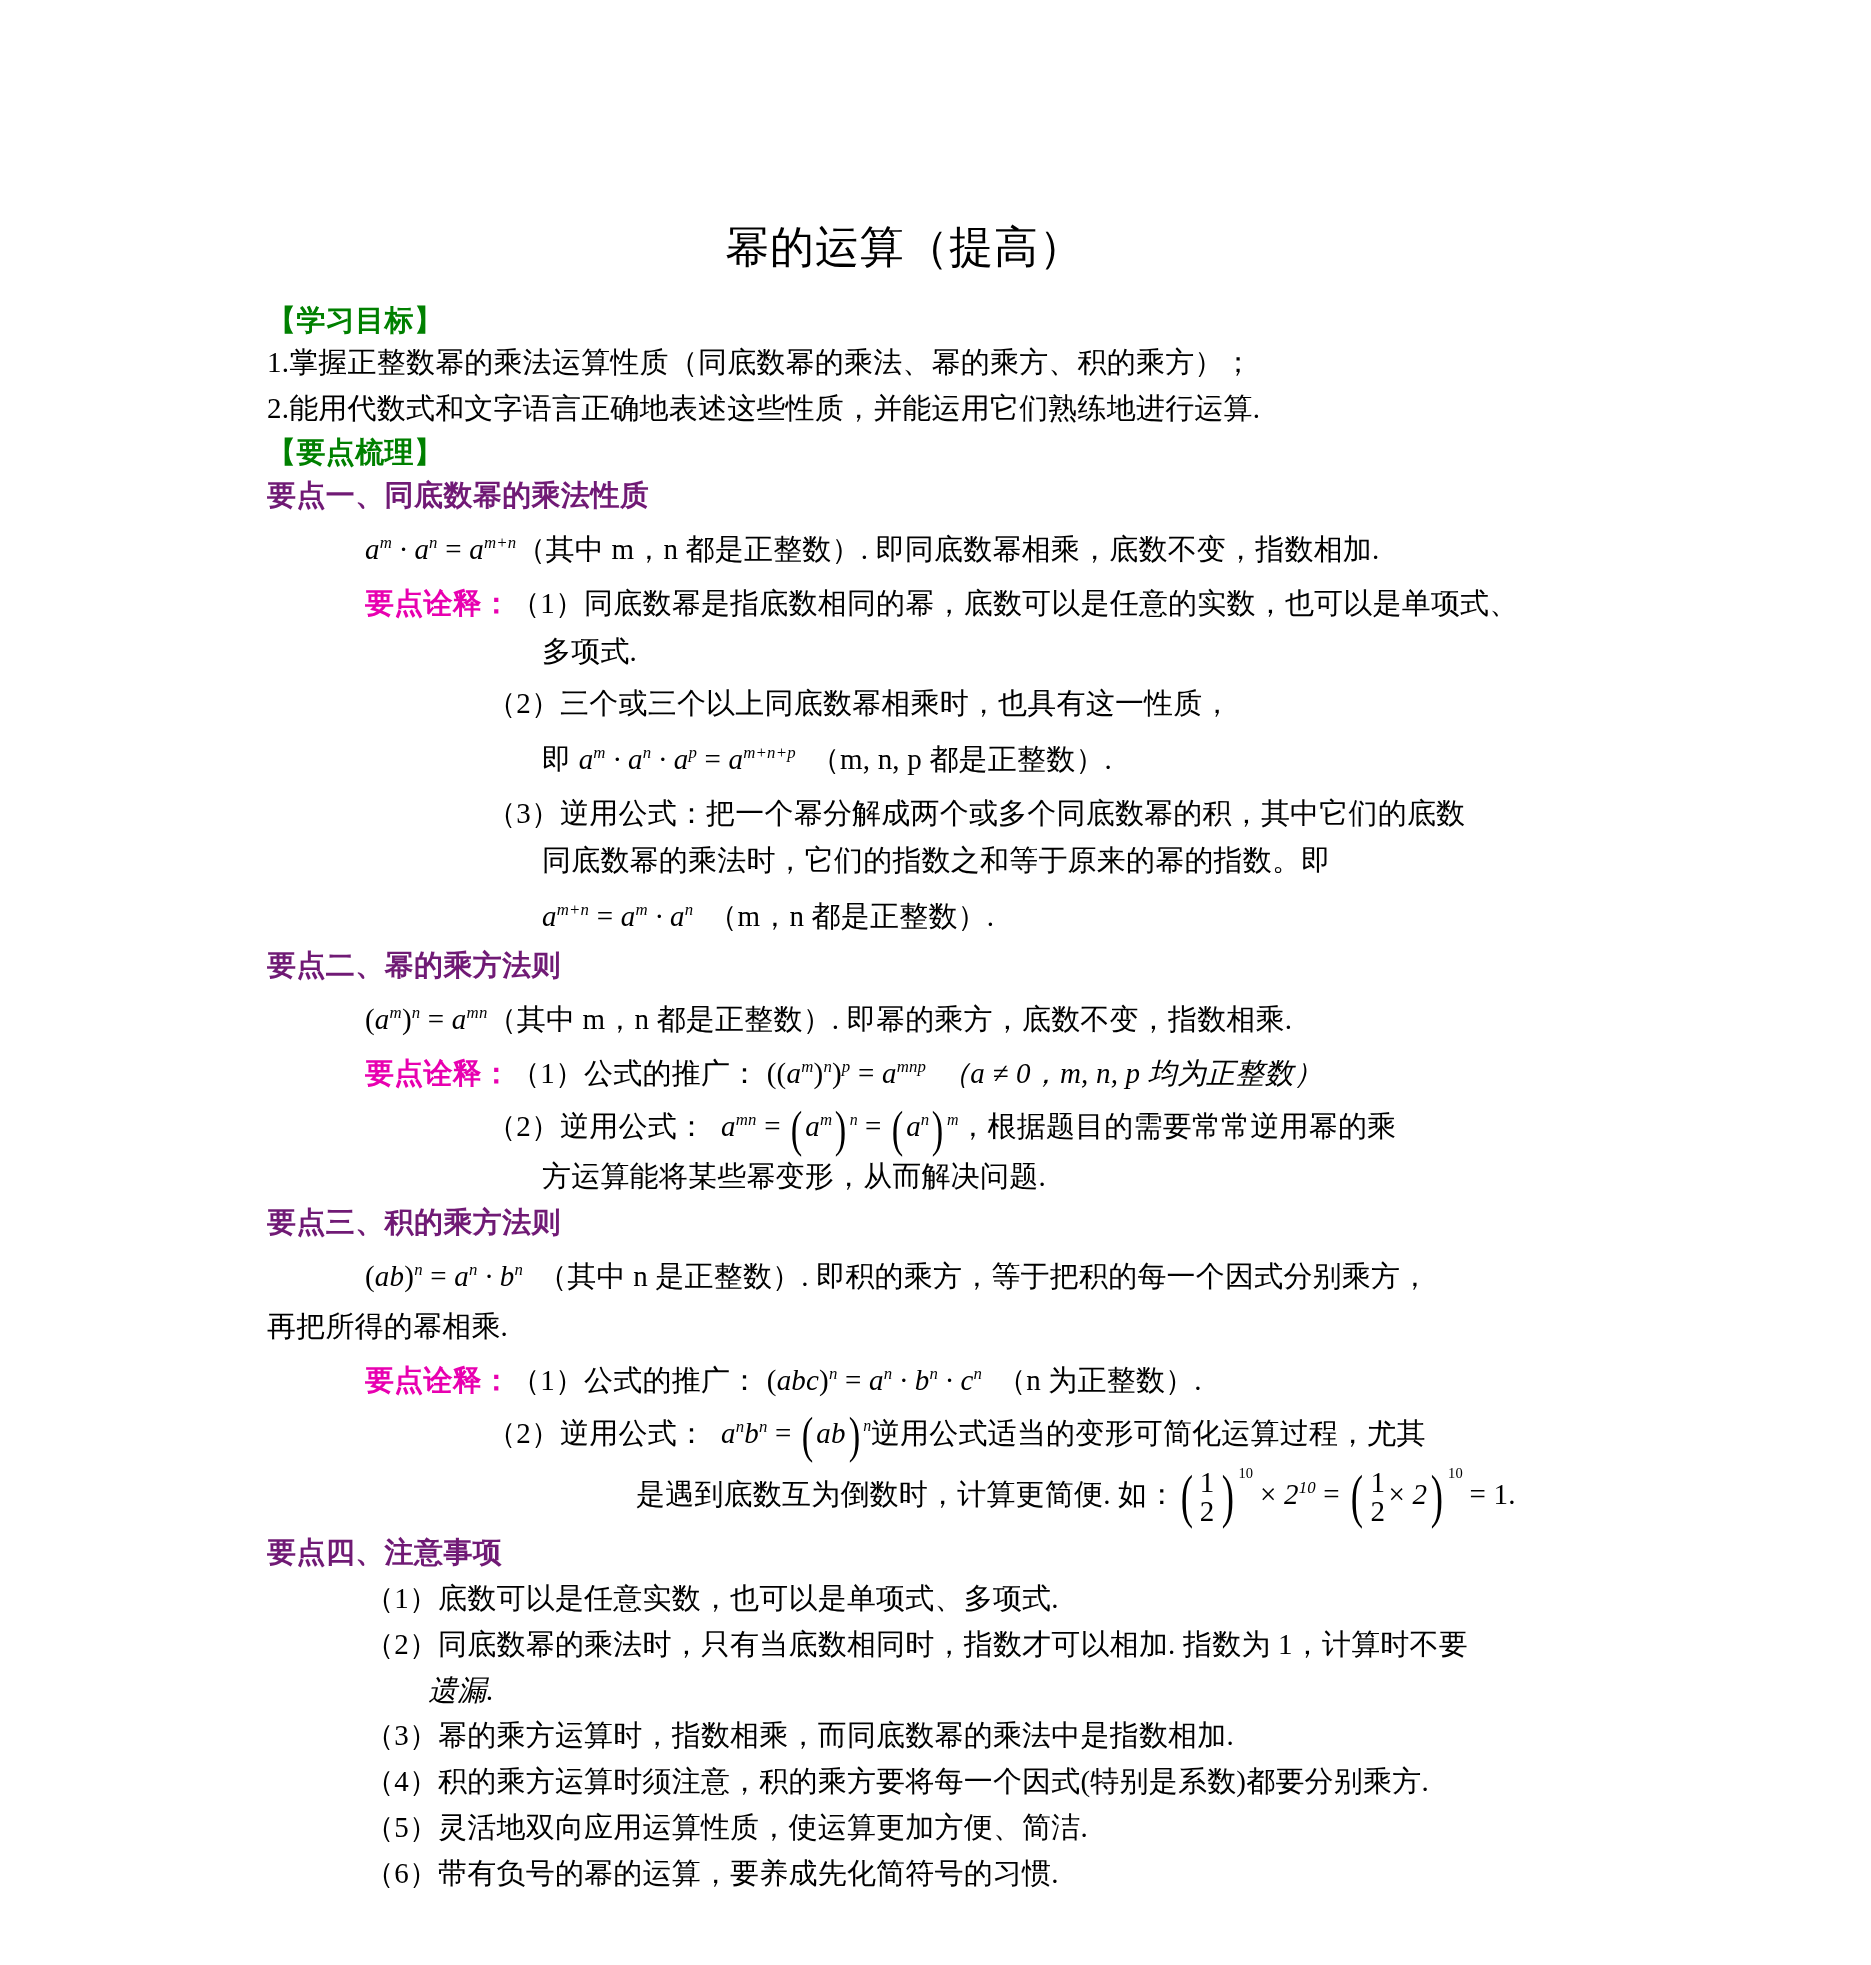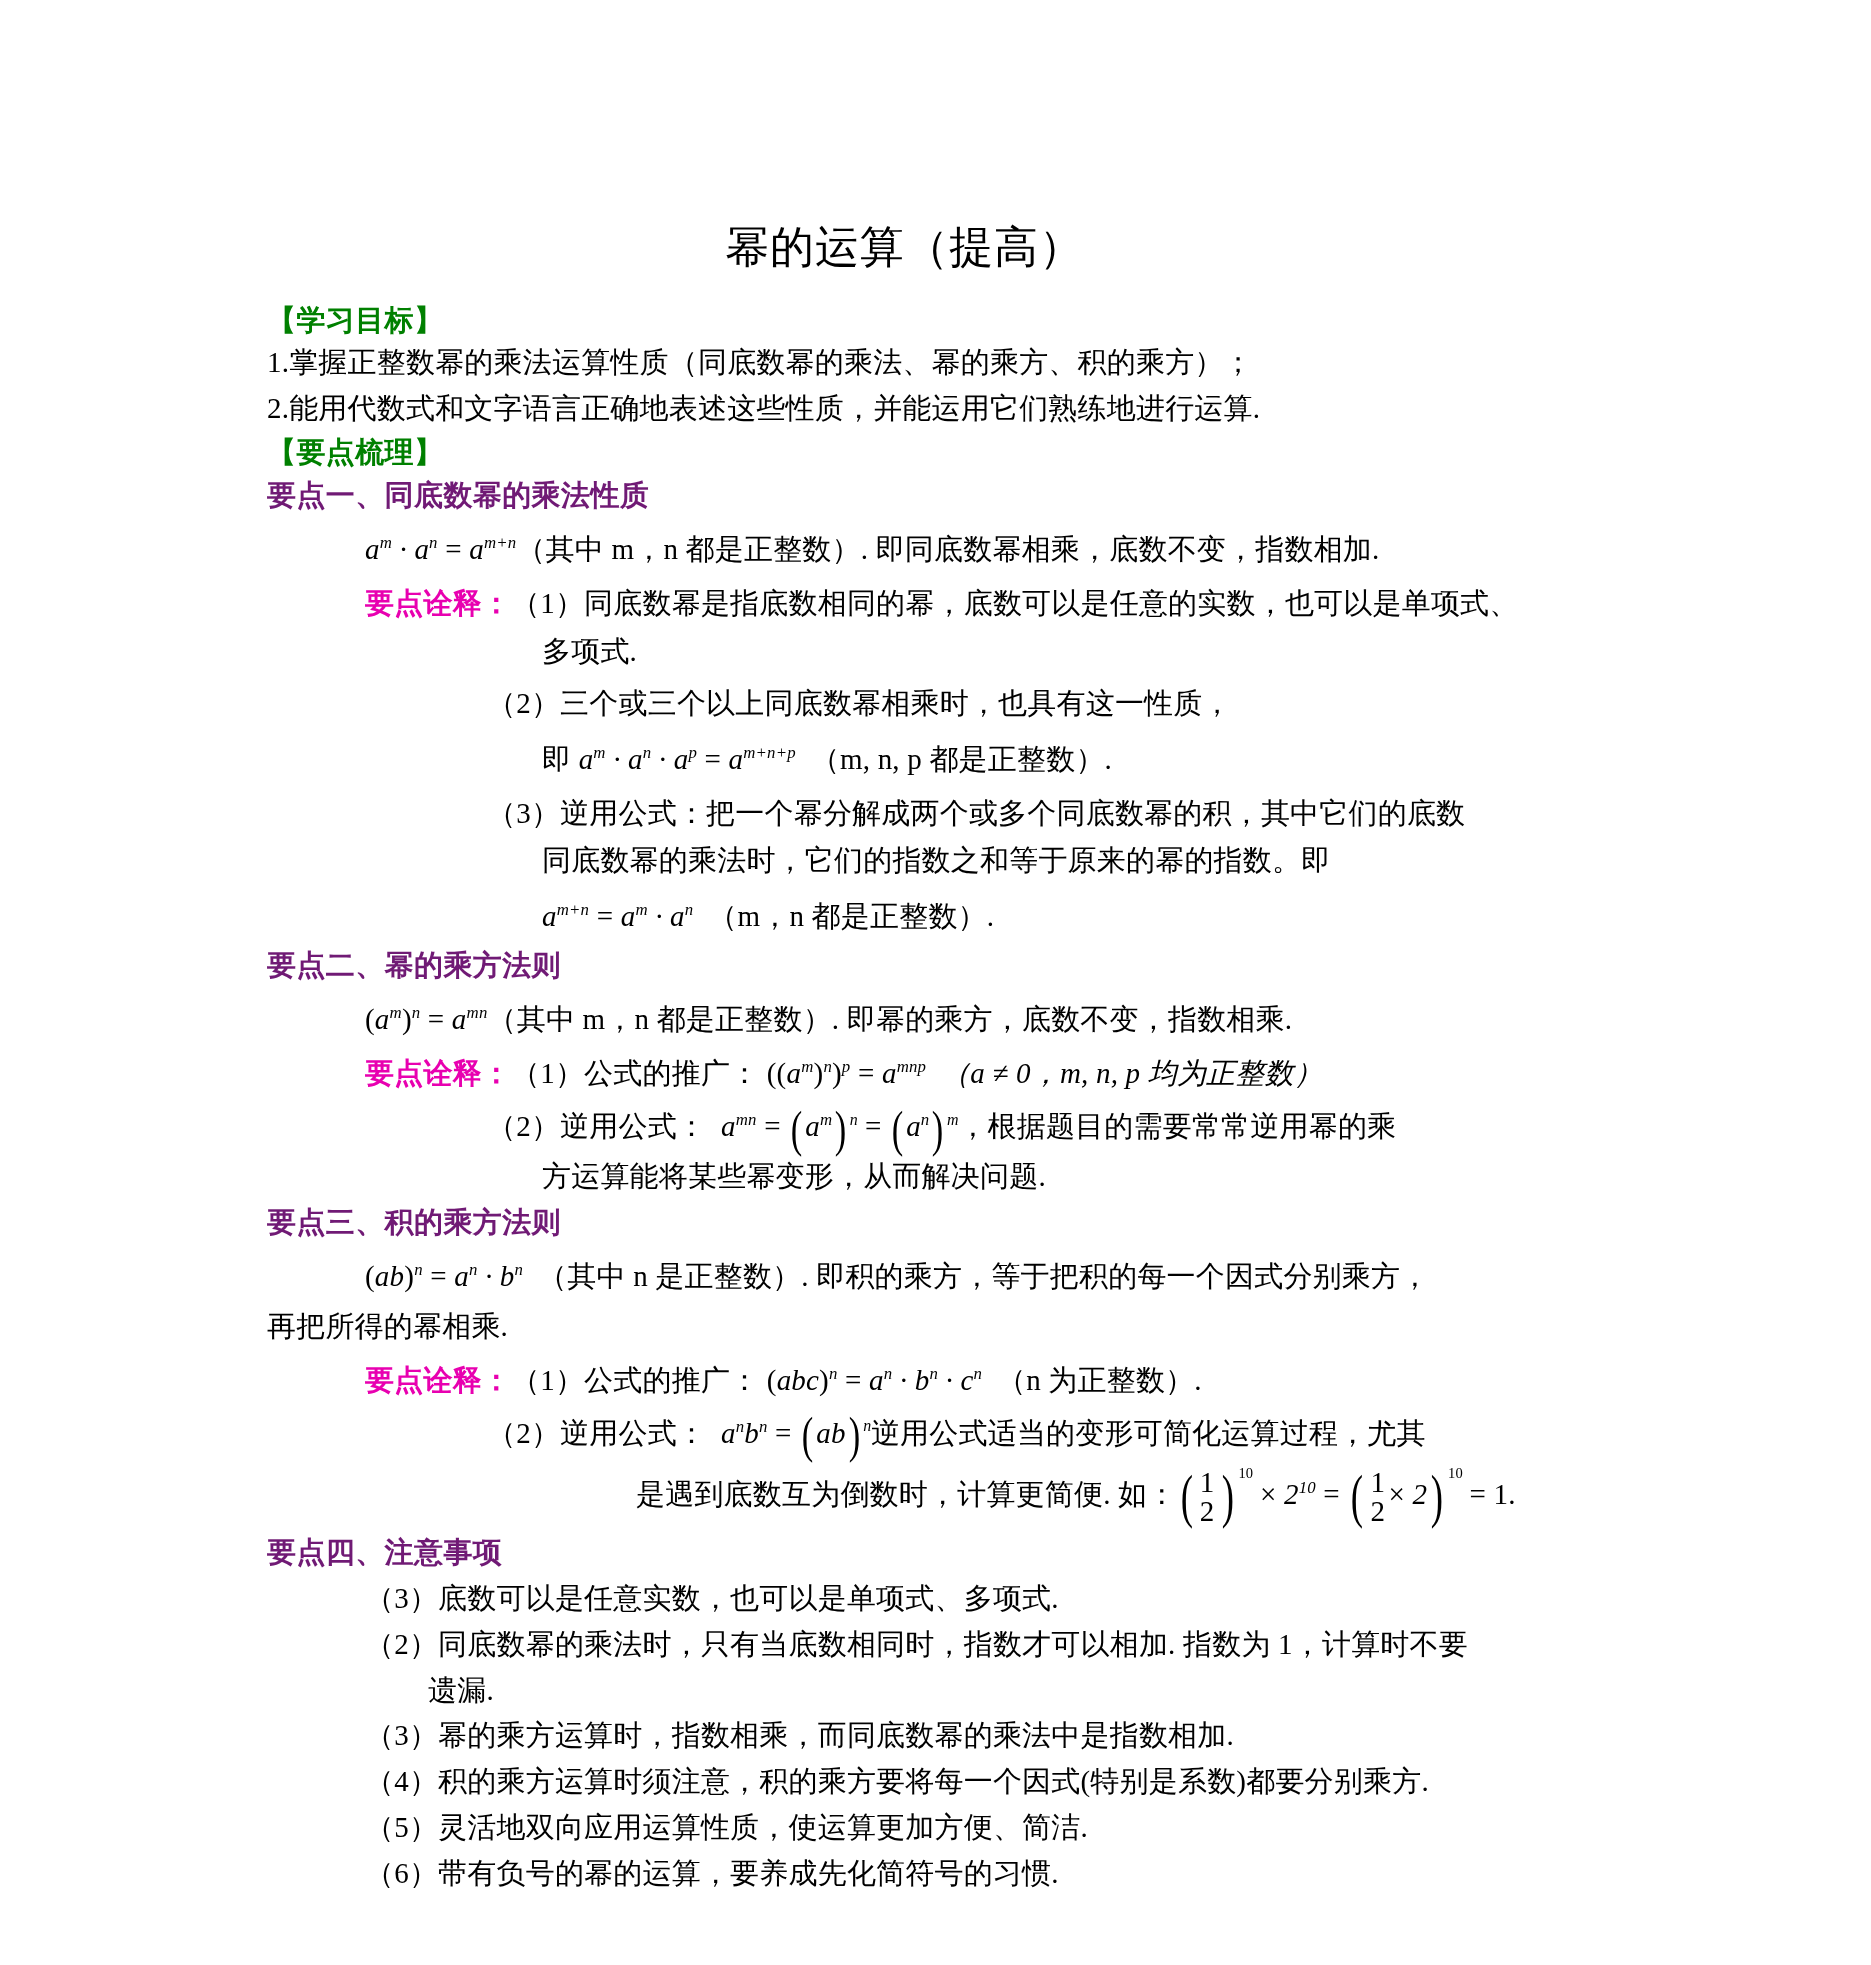--- a/index.html
+++ b/index.html
@@ -52,21 +52,21 @@
   }
   
   .body-line {
     font-size: 29px;
     line-height: 1.5;
     margin: 0 0 2.4px 0;
     letter-spacing: 0.2px;
   }
   .indent-1 { padding-left: 59px; }
   .indent-2 { padding-left: 98px; }
-  .indent-3 { padding-left: 161px; }
+  .indent-3 { padding-left: 161px; font-style: italic; }
   .indent-4 { padding-left: 220px; }
   .indent-5 { padding-left: 275px; }
   .indent-6 { padding-left: 369px; }
 
   
   .note-label {
     color: #E800B0;
     font-weight: bold;
   }
   .note-row {
@@ -219,21 +219,21 @@
   <div class="sub-row indent-4">
     <span>（2）逆用公式：</span>&nbsp;&nbsp;<span class="m nowrap">a<sup>n</sup>b<sup>n</sup>&nbsp;<span class="mr">=</span>&nbsp;<span class="tallparen">(</span>ab<span class="tallparen">)</span><span class="tallexp">n</span></span><span>逆用公式适当的变形可简化运算过程，尤其</span>
   </div>
 
   <div class="formula-row indent-6">
     <span>是遇到底数互为倒数时，计算更简便. 如：</span><span class="m nowrap"><span class="fracgroup"><span class="bigparen">(</span><span class="frac"><span class="n">1</span><span class="d">2</span></span><span class="bigparen">)</span><span class="exp">10</span></span>&nbsp;<span class="mr">×</span>&nbsp;2<sup>10</sup>&nbsp;<span class="mr">=</span>&nbsp;<span class="fracgroup"><span class="bigparen">(</span><span class="frac"><span class="n">1</span><span class="d">2</span></span><span class="mr">×</span>&nbsp;2<span class="bigparen">)</span><span class="exp">10</span></span>&nbsp;<span class="mr">=</span>&nbsp;<span class="mr">1.</span></span>
   </div>
 
   <div class="key-head">要点四、注意事项</div>
 
-  <div class="body-line indent-2">（3）底数可以是任意实数，也可以是单项式、多项式.</div>
+  <div class="body-line indent-2">（1）底数可以是任意实数，也可以是单项式、多项式.</div>
   <div class="body-line indent-2">（2）同底数幂的乘法时，只有当底数相同时，指数才可以相加. 指数为 1，计算时不要</div>
   <div class="body-line indent-3">遗漏.</div>
   <div class="body-line indent-2">（3）幂的乘方运算时，指数相乘，而同底数幂的乘法中是指数相加.</div>
   <div class="body-line indent-2">（4）积的乘方运算时须注意，积的乘方要将每一个因式(特别是系数)都要分别乘方.</div>
   <div class="body-line indent-2">（5）灵活地双向应用运算性质，使运算更加方便、简洁.</div>
   <div class="body-line indent-2">（6）带有负号的幂的运算，要养成先化简符号的习惯.</div>
 
 </div>
 
 

